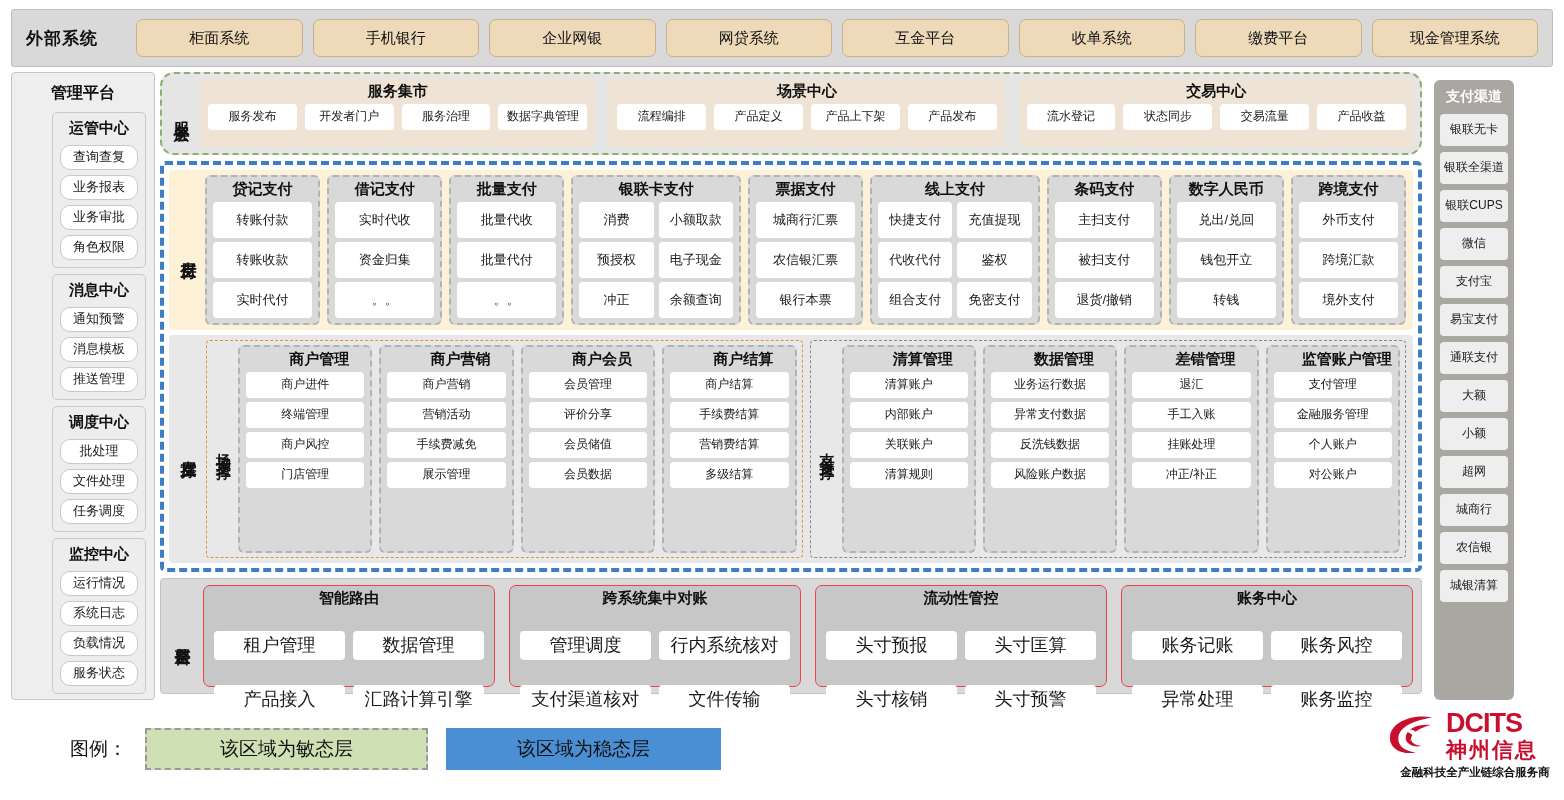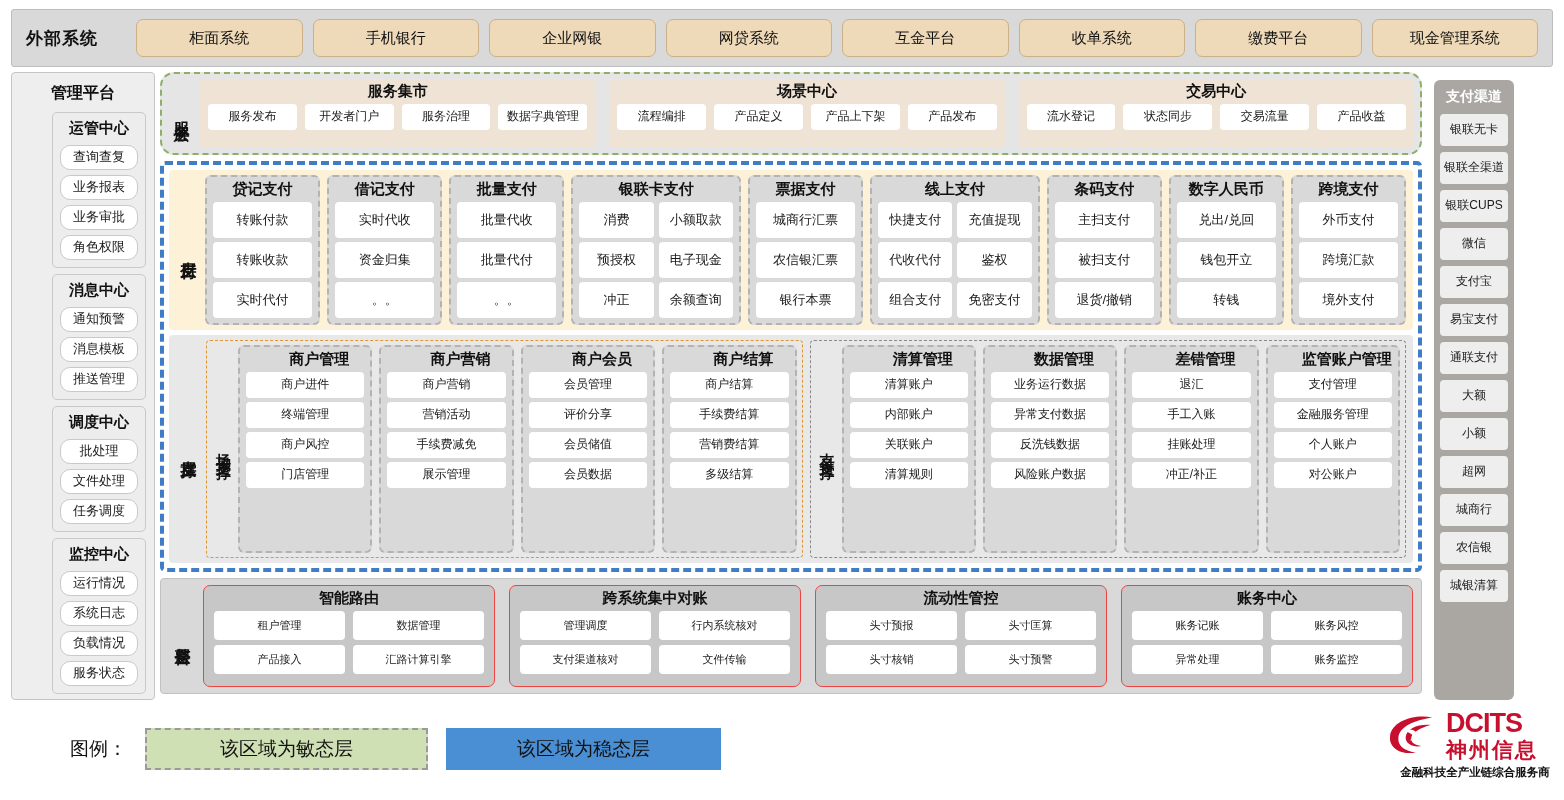--- a/index.html
+++ b/index.html
@@ -156,21 +156,21 @@
   }
   #integration-layer > .vlabel{width:26px;flex:none;font-size:16px;letter-spacing:1px;}
   #integration-layer .int-groups{flex:1;display:flex;gap:14px;}
   .int-group{
     flex:1;background:#c7c7c7;border:1px solid #ef4444;border-radius:7px;
     padding:2px 10px 6px;display:flex;flex-direction:column;align-items:center;
   }
   .int-group .grp-title{padding:1px 0 3px;}
   .int-group .ig-rows{display:flex;flex-direction:column;gap:5px;width:100%;}
   .int-group .ig-row{display:flex;gap:8px;}
-  .int-group .tile{height:29px;flex:1;border:none;font-size:11px;}
+  .int-group .tile{height:29px;flex:1;border:none;font-size:18px;margin-top:20px;}
 
   
   #legend{position:absolute;left:70px;top:728px;display:flex;align-items:center;gap:18px;}
   #legend .legend-label{font-size:19px;color:#111;font-weight:normal;}
   .legend-box{
     height:42px;display:flex;align-items:center;justify-content:center;
     font-size:19px;color:#111;padding:0 28px;white-space:nowrap;
   }
   .legend-box.agile{background:#cfe0b4;border:2px dashed #9a9a9a;width:283px;}
   .legend-box.stable{background:#4a8fd4;border:2px dashed #4a8fd4;width:275px;}

